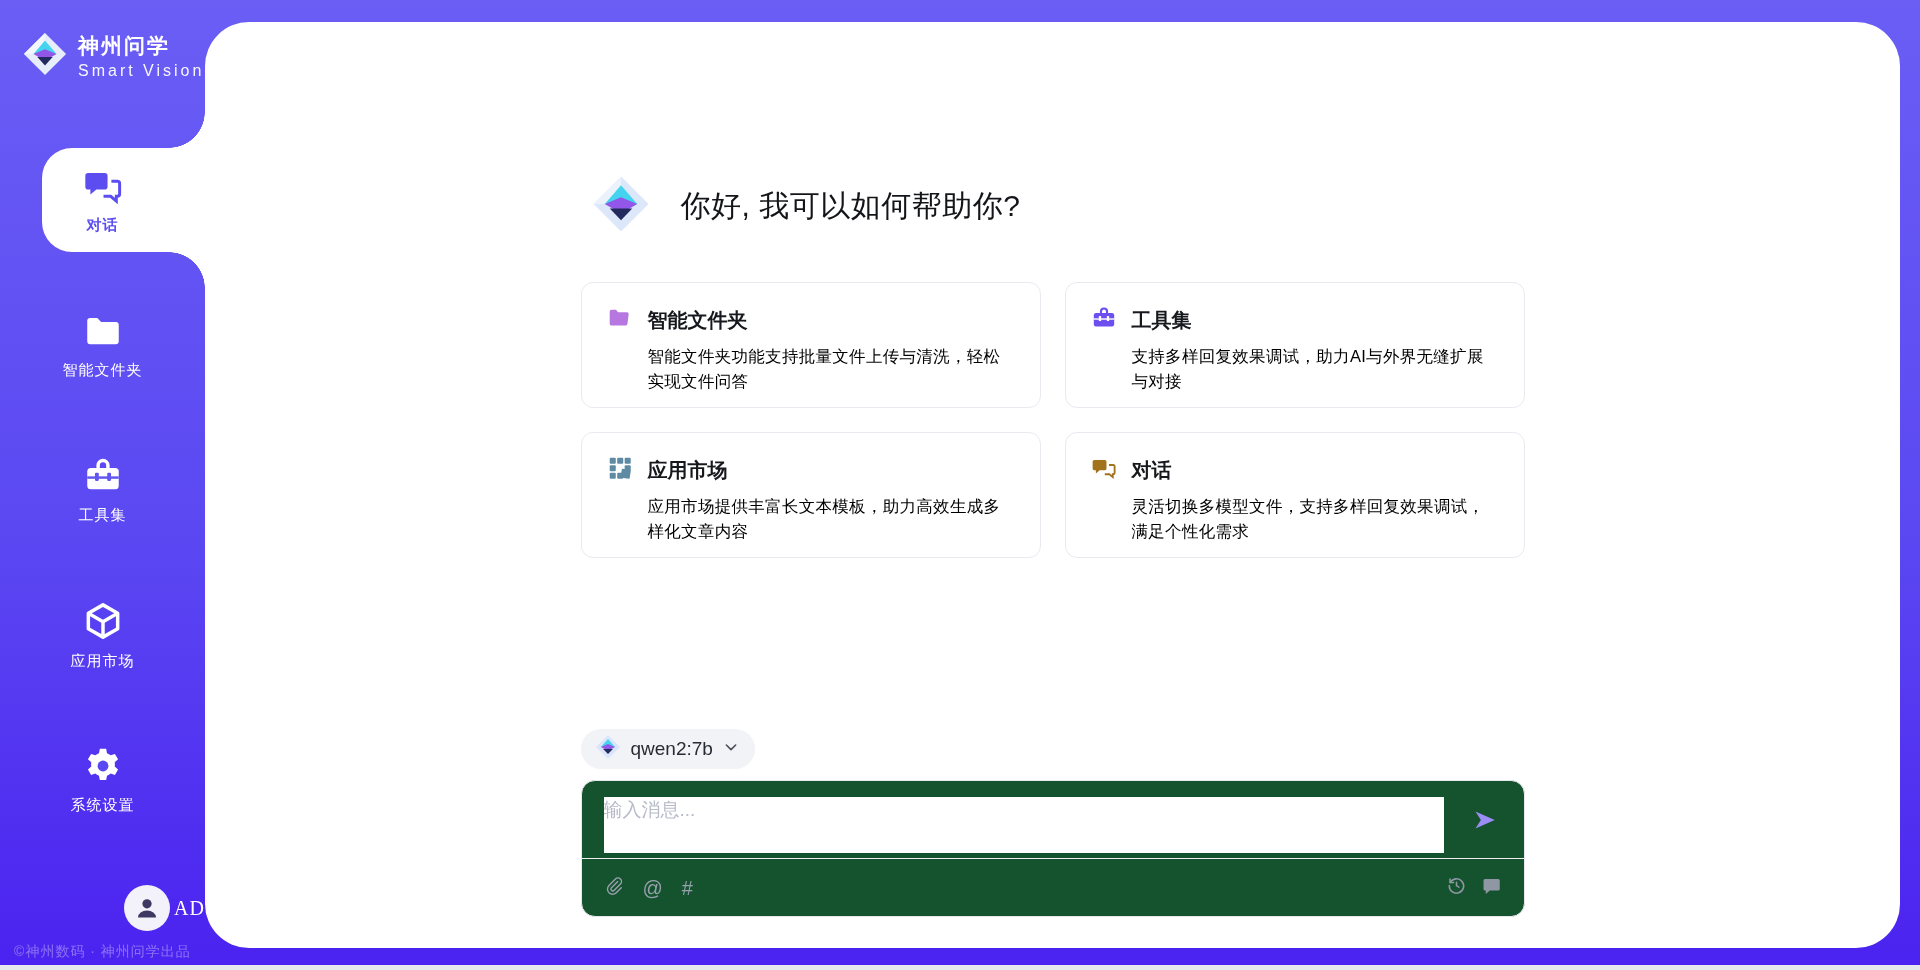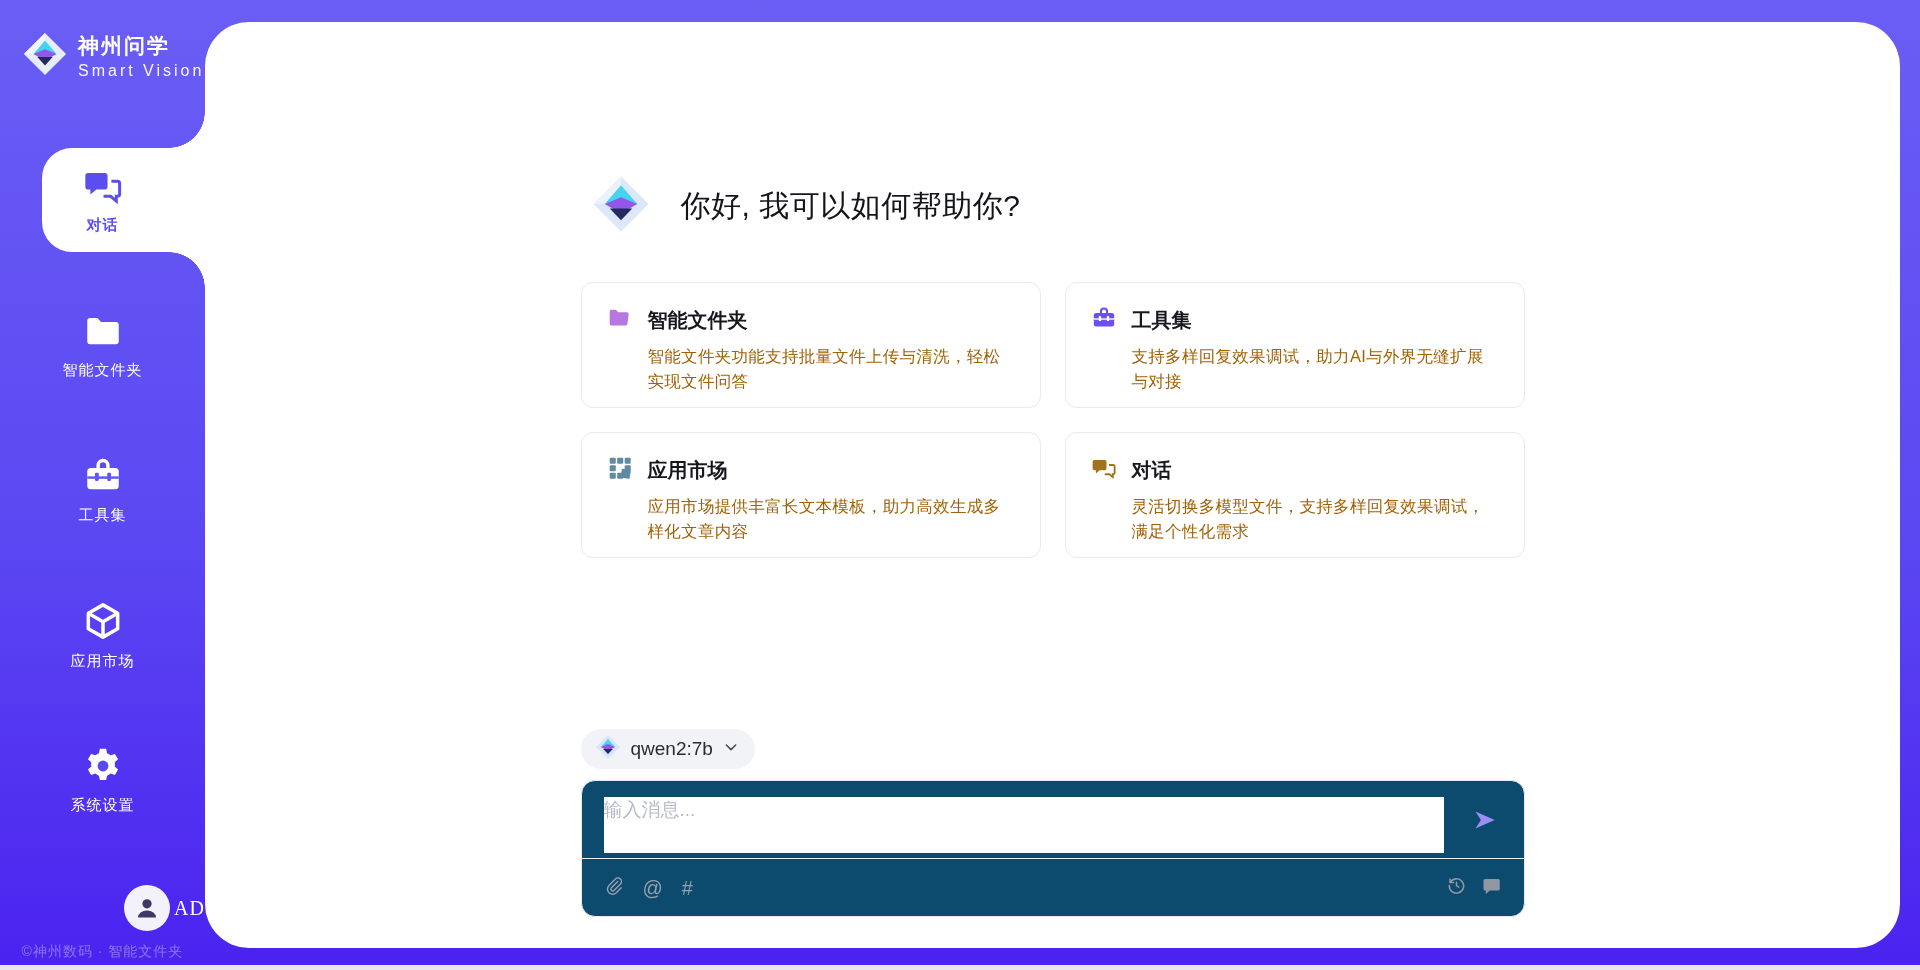--- a/index.html
+++ b/index.html
@@ -45,28 +45,28 @@
 
   .greeting { margin-top:152px; display:flex; align-items:center; gap:30px; padding-left:10px; }
   .greeting-title { font-size:30px; font-weight:400; color:#141519; letter-spacing:.5px; }
 
   .cards { margin-top:44px; display:grid; grid-template-columns:460px 460px; grid-gap:24px; }
   .card { width:460px; height:126px; border:1px solid #e9eaef; border-radius:12px;
           padding:22px 25px; background:#fff; cursor:pointer; }
   .card-head { display:flex; align-items:center; gap:15px; }
   .card-title { font-size:20px; font-weight:700; color:#17181d; }
   .card-desc { margin-top:9px; margin-left:41px; font-size:16.5px; line-height:1.5;
-               color:#a16207; letter-spacing:.3px; }
+               color:#000000; letter-spacing:.3px; }
 
   .composer { margin-top:auto; margin-bottom:31px; }
   .model-pill { display:inline-flex; align-items:center; gap:10px; height:40px;
                 background:#f2f3f7; border-radius:20px; padding:0 16px 0 14px; cursor:pointer; }
   .model-name { font-size:19px; color:#272b33; }
   .input-box { margin-top:11px; width:944px; height:137px; border:1px solid #e7e8ee;
-               border-radius:14px; position:relative; background:#0c4a6e; }
+               border-radius:14px; position:relative; background:#14532d; }
   .msg-input { position:absolute; left:22px; top:16px; width:840px; height:56px; border:none;
                outline:none; resize:none; font-size:19px; color:#30323a;
                font-family:"Liberation Sans","DejaVu Sans",sans-serif; }
   .msg-input::placeholder { color:#b7bbc8; }
   .send-btn { position:absolute; right:26px; top:26px; cursor:pointer; }
   .input-divider { position:absolute; left:0; right:0; top:77px; height:1px; background:#eef0f3; }
   .input-footer { position:absolute; left:0; right:0; top:78px; bottom:0;
                   display:flex; align-items:center; padding:0 22px; color:#98a0ae; }
   .foot-left { display:flex; align-items:center; gap:19px; }
   .glyph-icon { font-size:20px; line-height:1; cursor:pointer; }
@@ -155,21 +155,21 @@
     <div class="user-row">
       <span class="avatar">
         <svg width="30" height="30" viewBox="0 0 24 24">
           <circle cx="12" cy="8.6" r="3.7" fill="#3e3963"></circle>
           <path d="M4.8 19.6a7.2 5.6 0 0 1 14.4 0z" fill="#3e3963"></path>
         </svg>
       </span>
       <span class="user-name">AD</span>
     </div>
 
-    <div class="side-footer">©神州数码 · 智能文件夹</div>
+    <div class="side-footer">©神州数码 · 神州问学出品</div>
   </div>
 
   <div class="main-panel">
     <div class="content">
 
       <div class="greeting">
         <span>
           <svg width="60" height="60" viewBox="0 0 48 48">
             <polygon points="24,2 46,24 24,46 2,24" fill="#dce7fa"></polygon>
             <polygon points="24,2 2,24 24,24" fill="#ecf2fc"></polygon>

